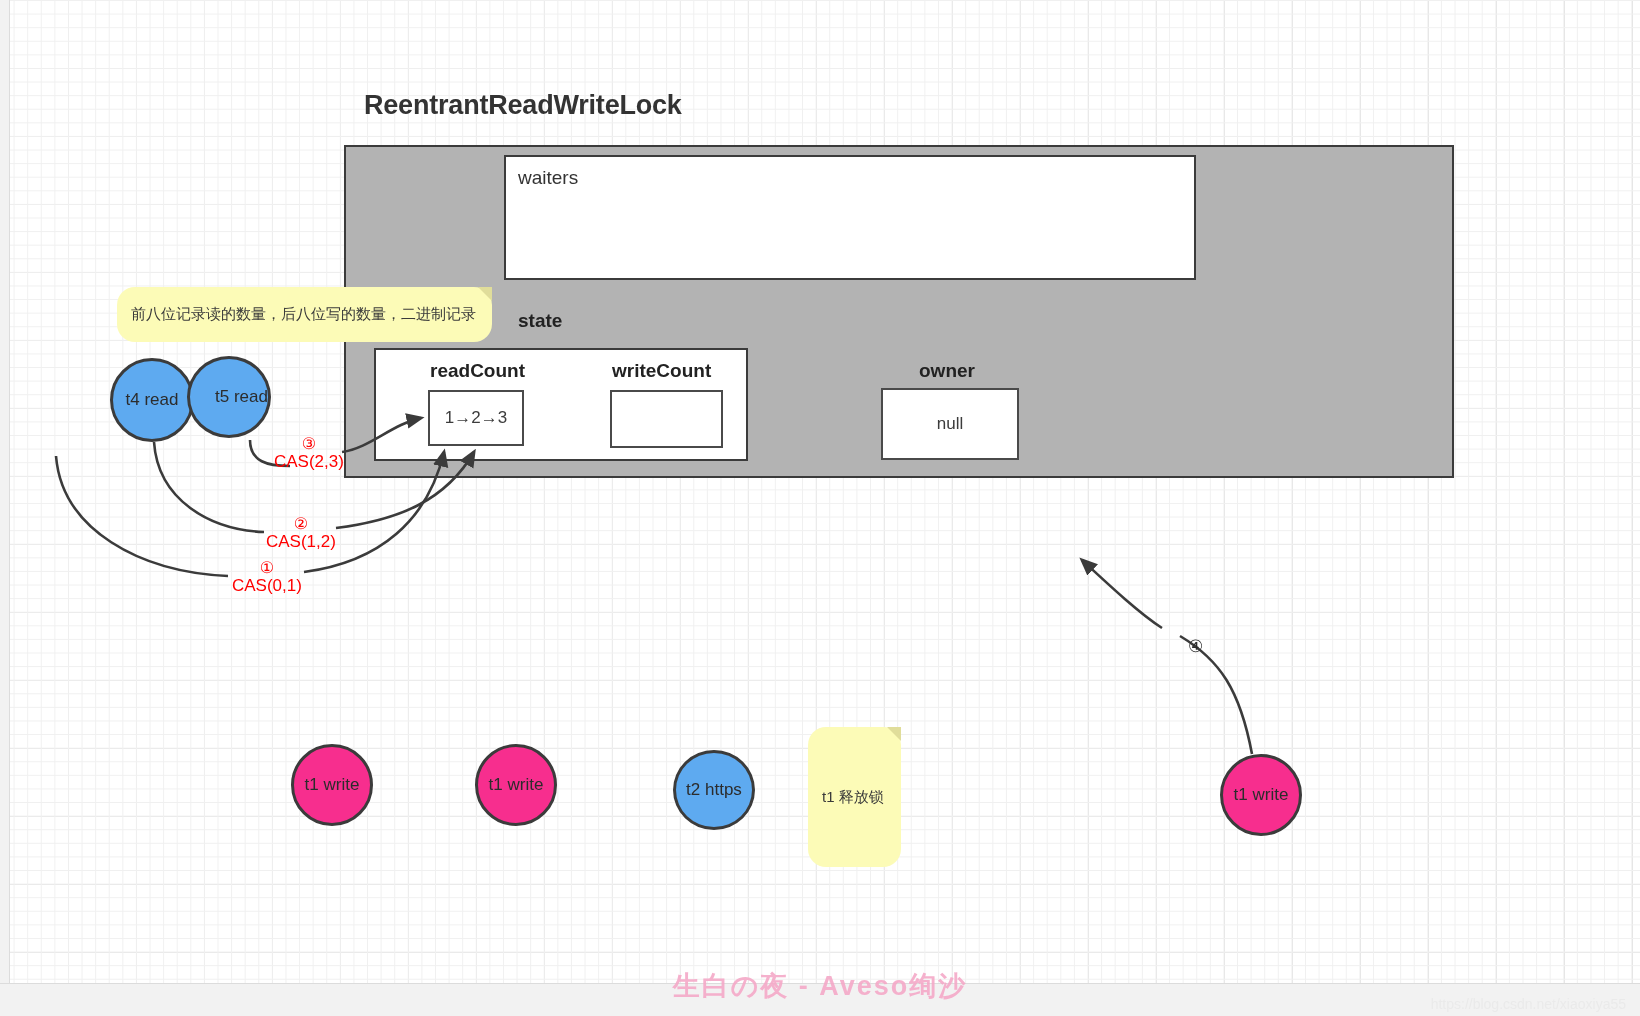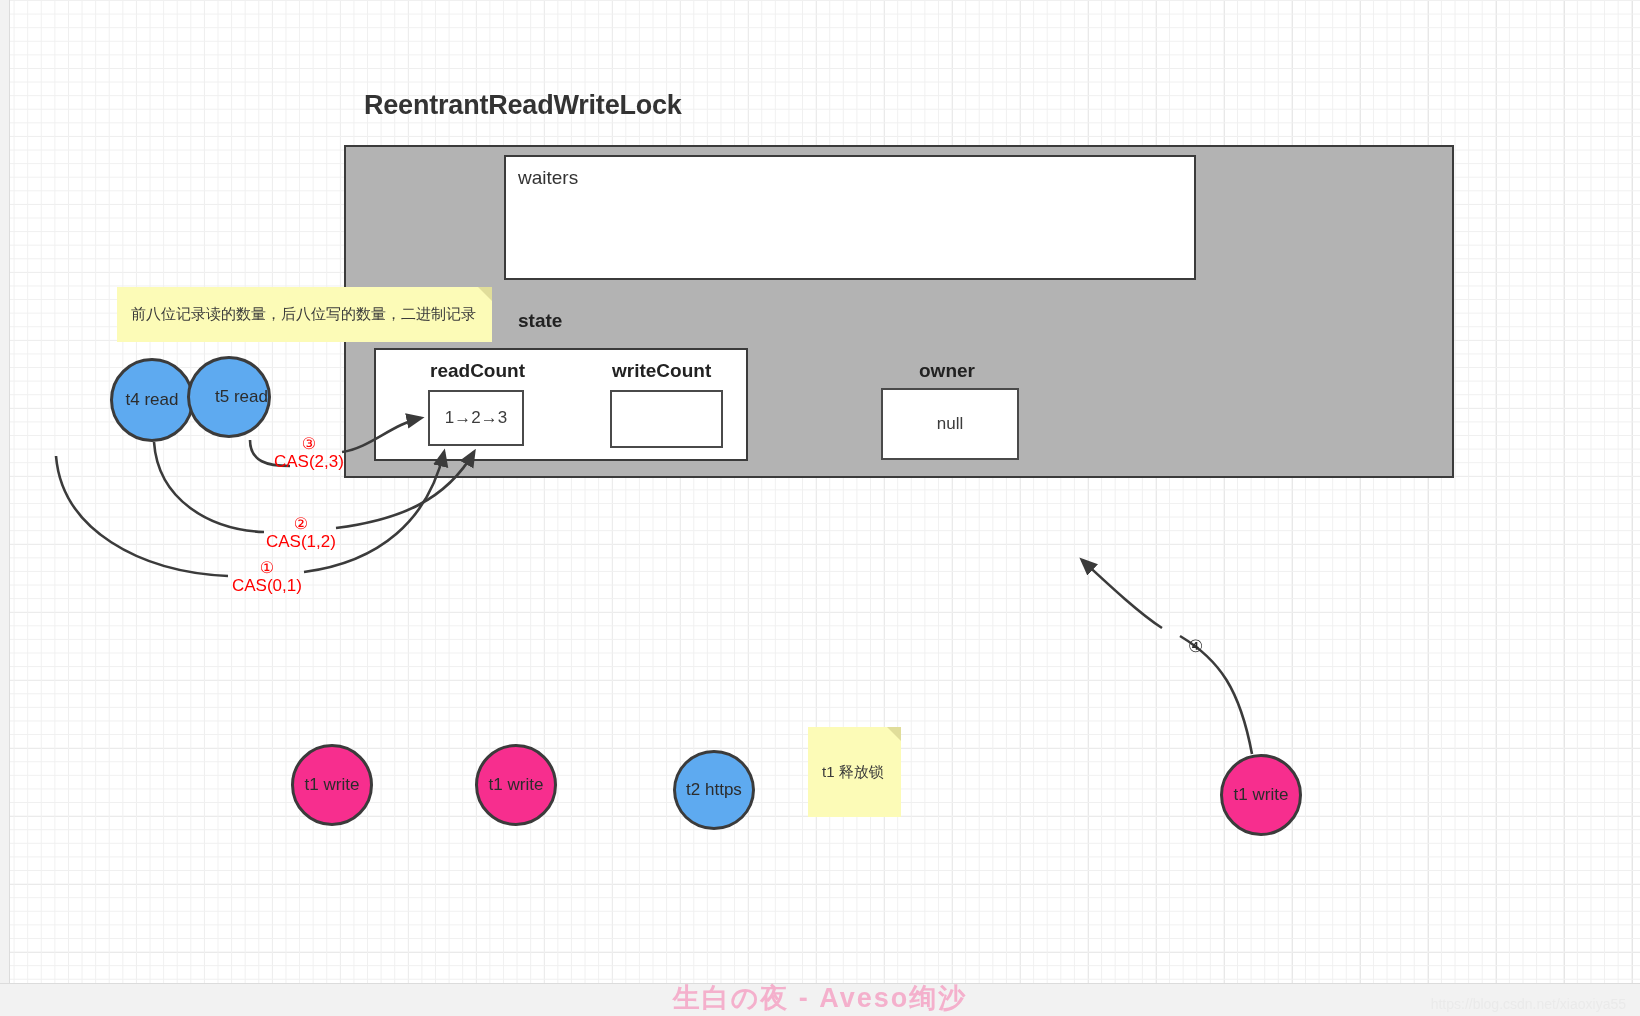--- a/index.html
+++ b/index.html
@@ -106,41 +106,42 @@
   .owner-box { left: 881px; top: 388px; width: 138px; height: 72px; }
 
   .note {
     position: absolute;
     background: #fcfbb7;
     display: flex;
     align-items: center;
     font-size: 15px;
     color: #3a3a3a;
     box-sizing: border-box;
+    border-radius: 18px;
   }
   .note .fold {
     position: absolute;
     right: 0; top: 0;
     width: 0; height: 0;
     border-left: 14px solid transparent;
     border-top: 14px solid #e0dd9a;
   }
   .note-state {
     left: 117px; top: 287px;
     width: 375px; height: 55px;
     padding-left: 14px;
   }
   .note-owner {
     left: 1047px; top: 353px;
     width: 140px; height: 48px;
     padding-left: 14px;
   }
   .note-release {
     left: 808px; top: 727px;
-    width: 93px; height: 90px;
+    width: 93px; height: 140px;
     padding-left: 14px;
   }
 
   .circle {
     position: absolute;
     border: 3px solid #3b3b3b;
     border-radius: 50%;
     box-sizing: border-box;
     display: flex;
     align-items: center;
@@ -169,21 +170,21 @@
   }
 
   svg.overlay {
     position: absolute;
     left: 0; top: 0;
     width: 1640px; height: 1016px;
     pointer-events: none;
   }
   .wm-center {
     position: absolute;
-    left: 0; bottom: 0px;
+    left: 0; bottom: 12px;
     width: 1640px;
     text-align: center;
     font-size: 27px;
     font-weight: bold;
     color: #f5a9c8;
     letter-spacing: 2px;
     opacity: 0.9;
   }
   .wm-right {
     position: absolute;

